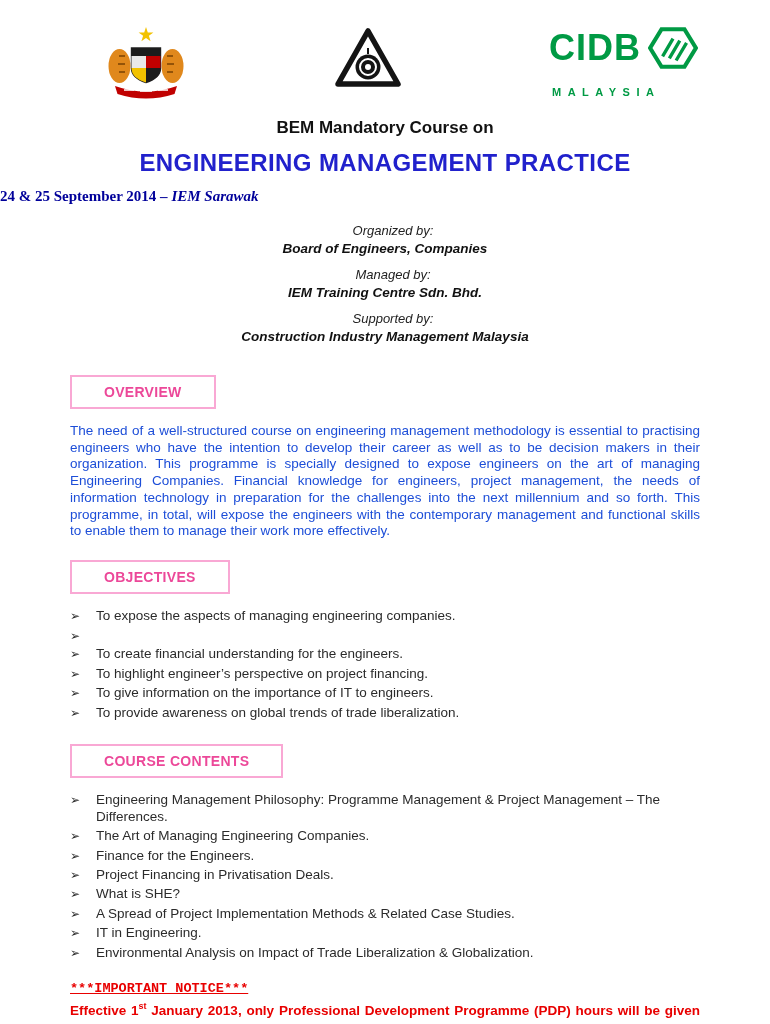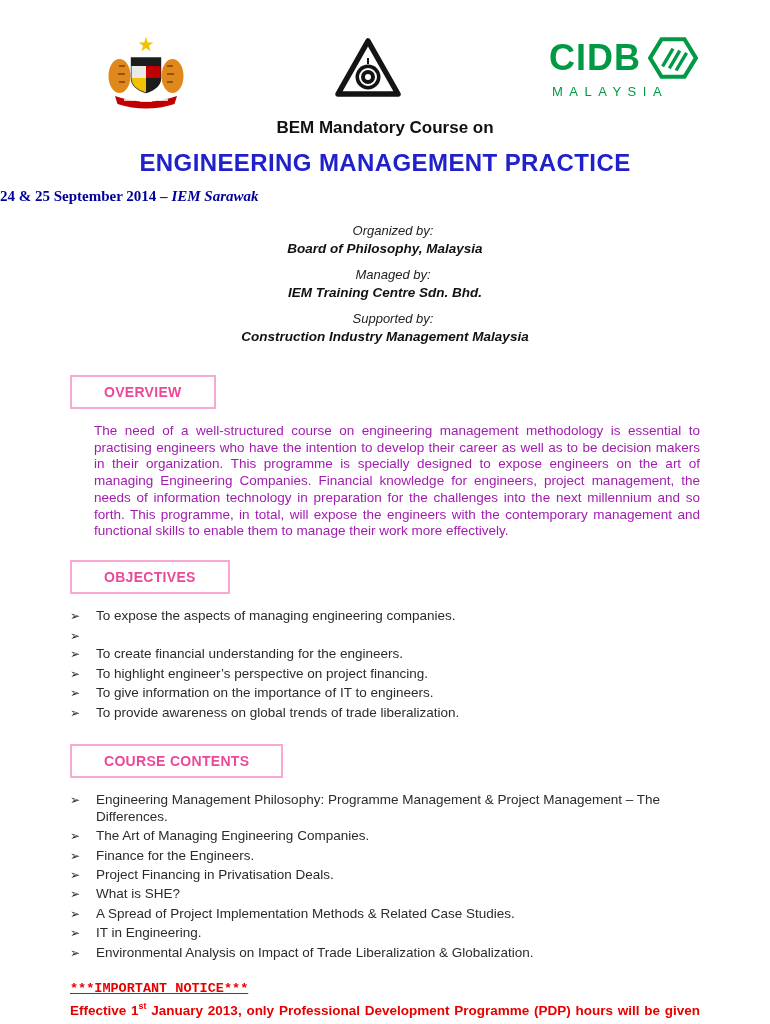--- a/index.html
+++ b/index.html
@@ -1,42 +1,42 @@
 <!DOCTYPE html>
 <html><head>
 <meta charset="utf-8">
 <style>
   * { margin:0; padding:0; box-sizing:border-box; }
   html,body { background:#ffffff; }
   body { font-family:"Liberation Sans", sans-serif; color:#1a1a1a; }
   .page { width:770px; height:1024px; margin:0 auto; background:#fff; overflow:hidden; position:relative; }
 
   
-  .logo-row { display:flex; justify-content:space-between; align-items:flex-start; padding:36px 72px 0 106px; height:104px; }
+  .logo-row { display:flex; justify-content:space-between; align-items:flex-start; padding:26px 72px 0 106px; height:104px; }
   .logo { display:flex; flex-direction:column; align-items:center; }
   .cidb-top { display:flex; align-items:center; gap:7px; }
   .cidb-word { font-size:36px; font-weight:bold; letter-spacing:1px; line-height:1; }
-  .cidb-sub { font-size:13px; font-weight:normal; letter-spacing:6.5px; margin-top:4px; align-self:flex-start; padding-left:3px; }
+  .cidb-sub { font-size:11px; font-weight:bold; letter-spacing:6.5px; margin-top:16px; align-self:flex-start; padding-left:3px; }
 
   
   .t1 { text-align:center; font-weight:bold; font-size:17px; margin-top:14px; color:#111; }
   .t2 { text-align:center; font-weight:bold; font-size:24px; margin-top:11px; letter-spacing:0.4px; }
   .t3 { font-family:"Liberation Serif", serif; font-weight:bold; font-size:15px; margin-top:11px; }
   .t3 .loc { font-style:italic; }
 
   
   .credits { text-align:center; margin-top:18px; font-size:13px; }
   .credit { margin-bottom:11px; }
   .credit-label { font-style:italic; color:#222;padding-left:16px; }
   .credit-value { font-style:italic; font-weight:bold; margin-top:3px; font-size:13.5px; color:#111; }
 
   
   .content { padding:0 70px; }
   .box-heading { display:inline-block; border:2px solid #f9a8d4; padding:7px 32px; font-weight:bold; font-size:14px; letter-spacing:0.3px; margin:20px 0 14px 0; color:#ec4899; }
-  .body-text { font-size:13.5px; line-height:1.24; text-align:justify; color:#a21caf;margin-left:24px; }
+  .body-text { font-size:13.5px; line-height:1.24; text-align:justify; color:#1d4ed8; }
   ul.arrow-list { list-style:none; }
   ul.arrow-list li { display:flex; font-size:13.5px; line-height:1.22; margin-bottom:3px; color:#2b2b2b; }
   ul.arrow-list .arrow { flex:0 0 26px; width:26px; font-size:12px; padding-top:1px; color:#2b2b2b; }
 
   
   .notice { margin-top:20px; }
   .notice-title { font-weight:bold; font-size:13.5px; text-decoration:underline; }
   .notice-body { font-weight:bold; font-size:13.5px; line-height:1.4; text-align:justify; margin-top:4px; }
   .notice-body sup { font-size:9px; }
 </style>
@@ -90,21 +90,21 @@
 
   <div>
     <div class="t1">BEM Mandatory Course on</div>
     <div class="t2" style="color:#2121CC;">ENGINEERING MANAGEMENT PRACTICE</div>
     <div class="t3" style="color:#00009A;"><span>24 &amp; 25 September 2014 – </span><span class="loc">IEM Sarawak</span></div>
   </div>
 
   <div class="credits">
     <div class="credit">
       <div class="credit-label">Organized by:</div>
-      <div class="credit-value">Board of Philosophy, Malaysia</div>
+      <div class="credit-value">Board of Engineers, Companies</div>
     </div>
     <div class="credit">
       <div class="credit-label">Managed by:</div>
       <div class="credit-value">IEM Training Centre Sdn. Bhd.</div>
     </div>
     <div class="credit">
       <div class="credit-label">Supported by:</div>
       <div class="credit-value">Construction Industry Management Malaysia</div>
     </div>
   </div>

